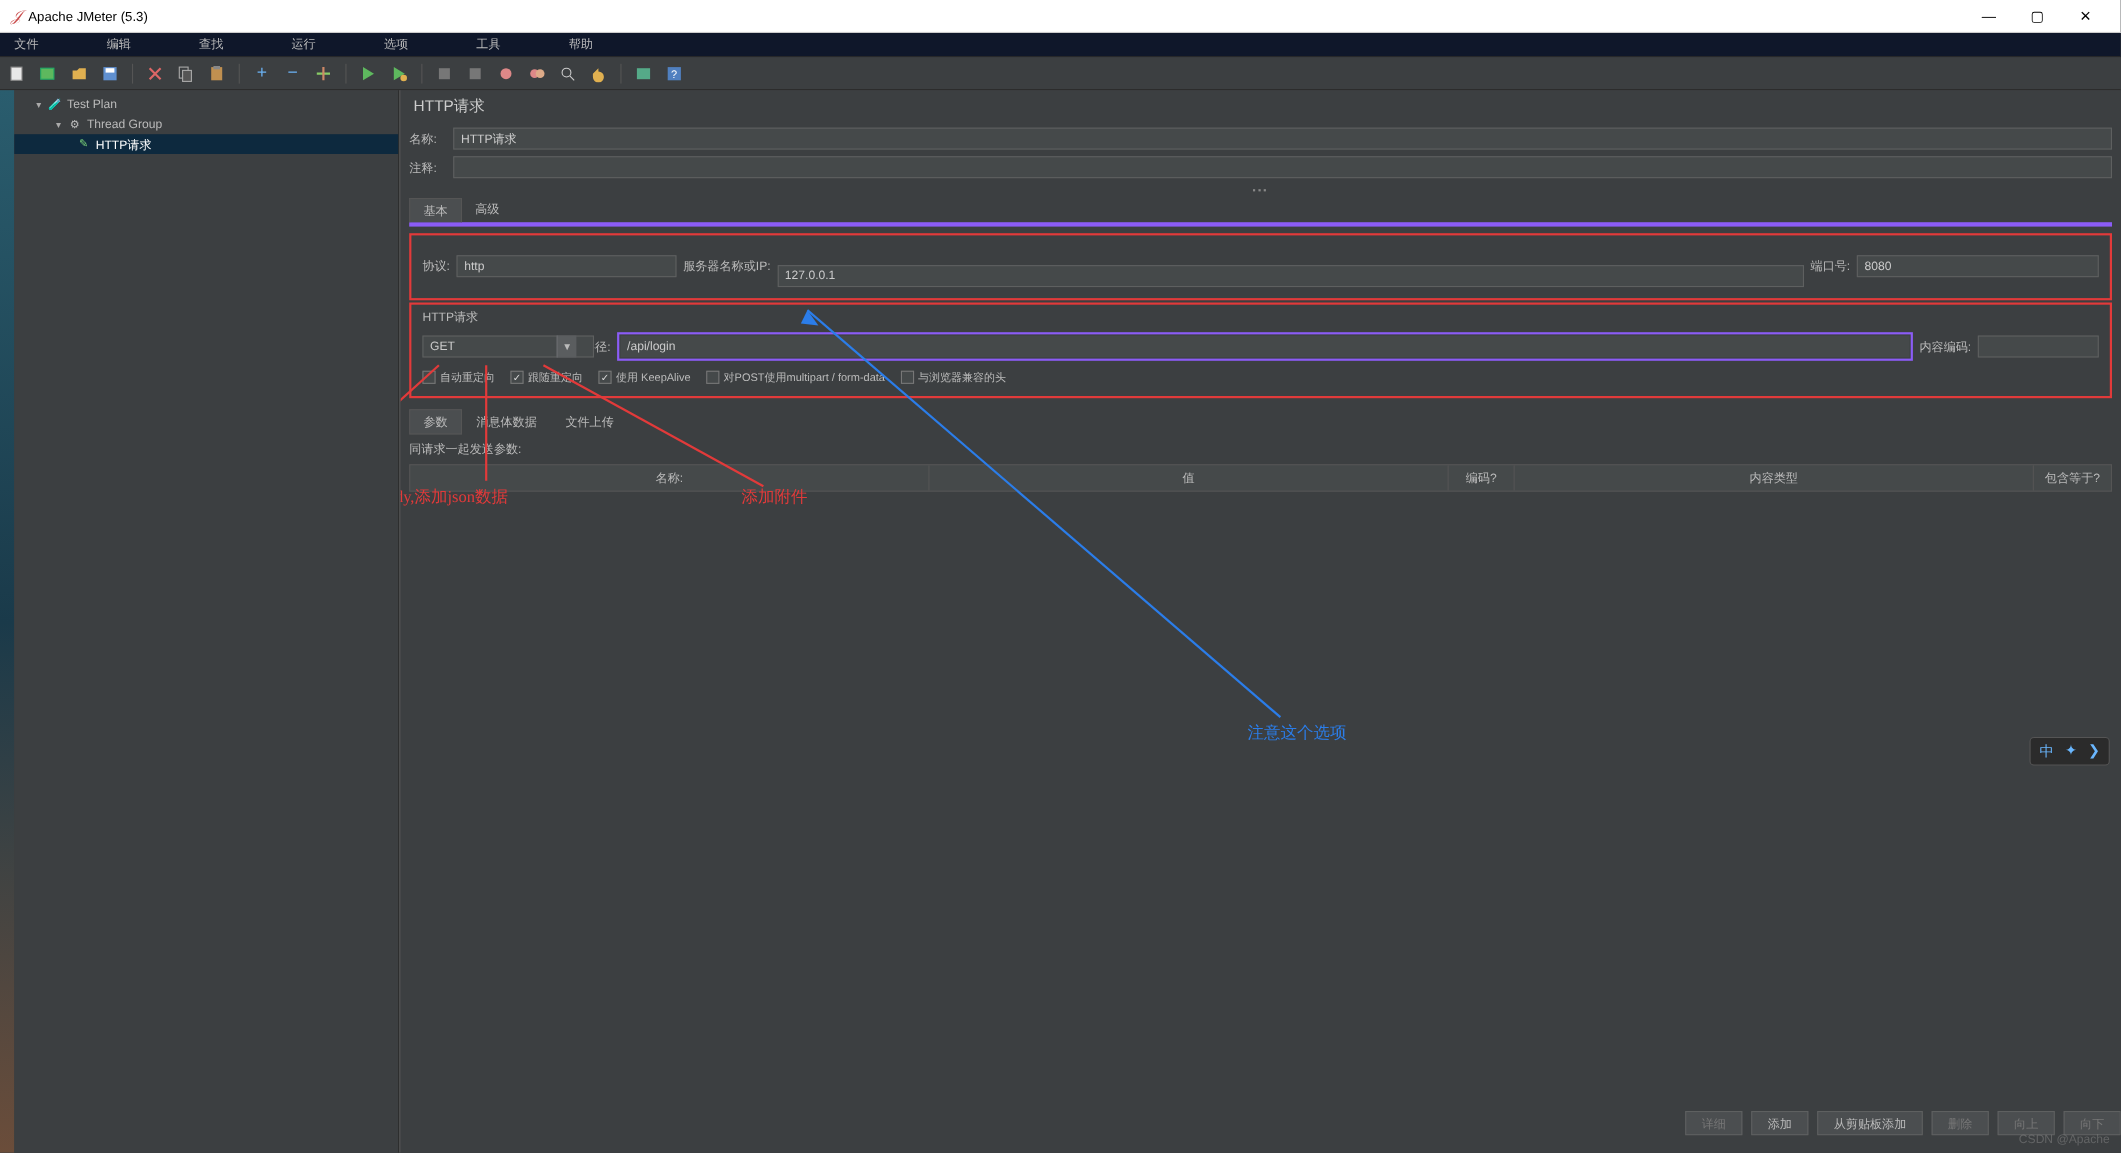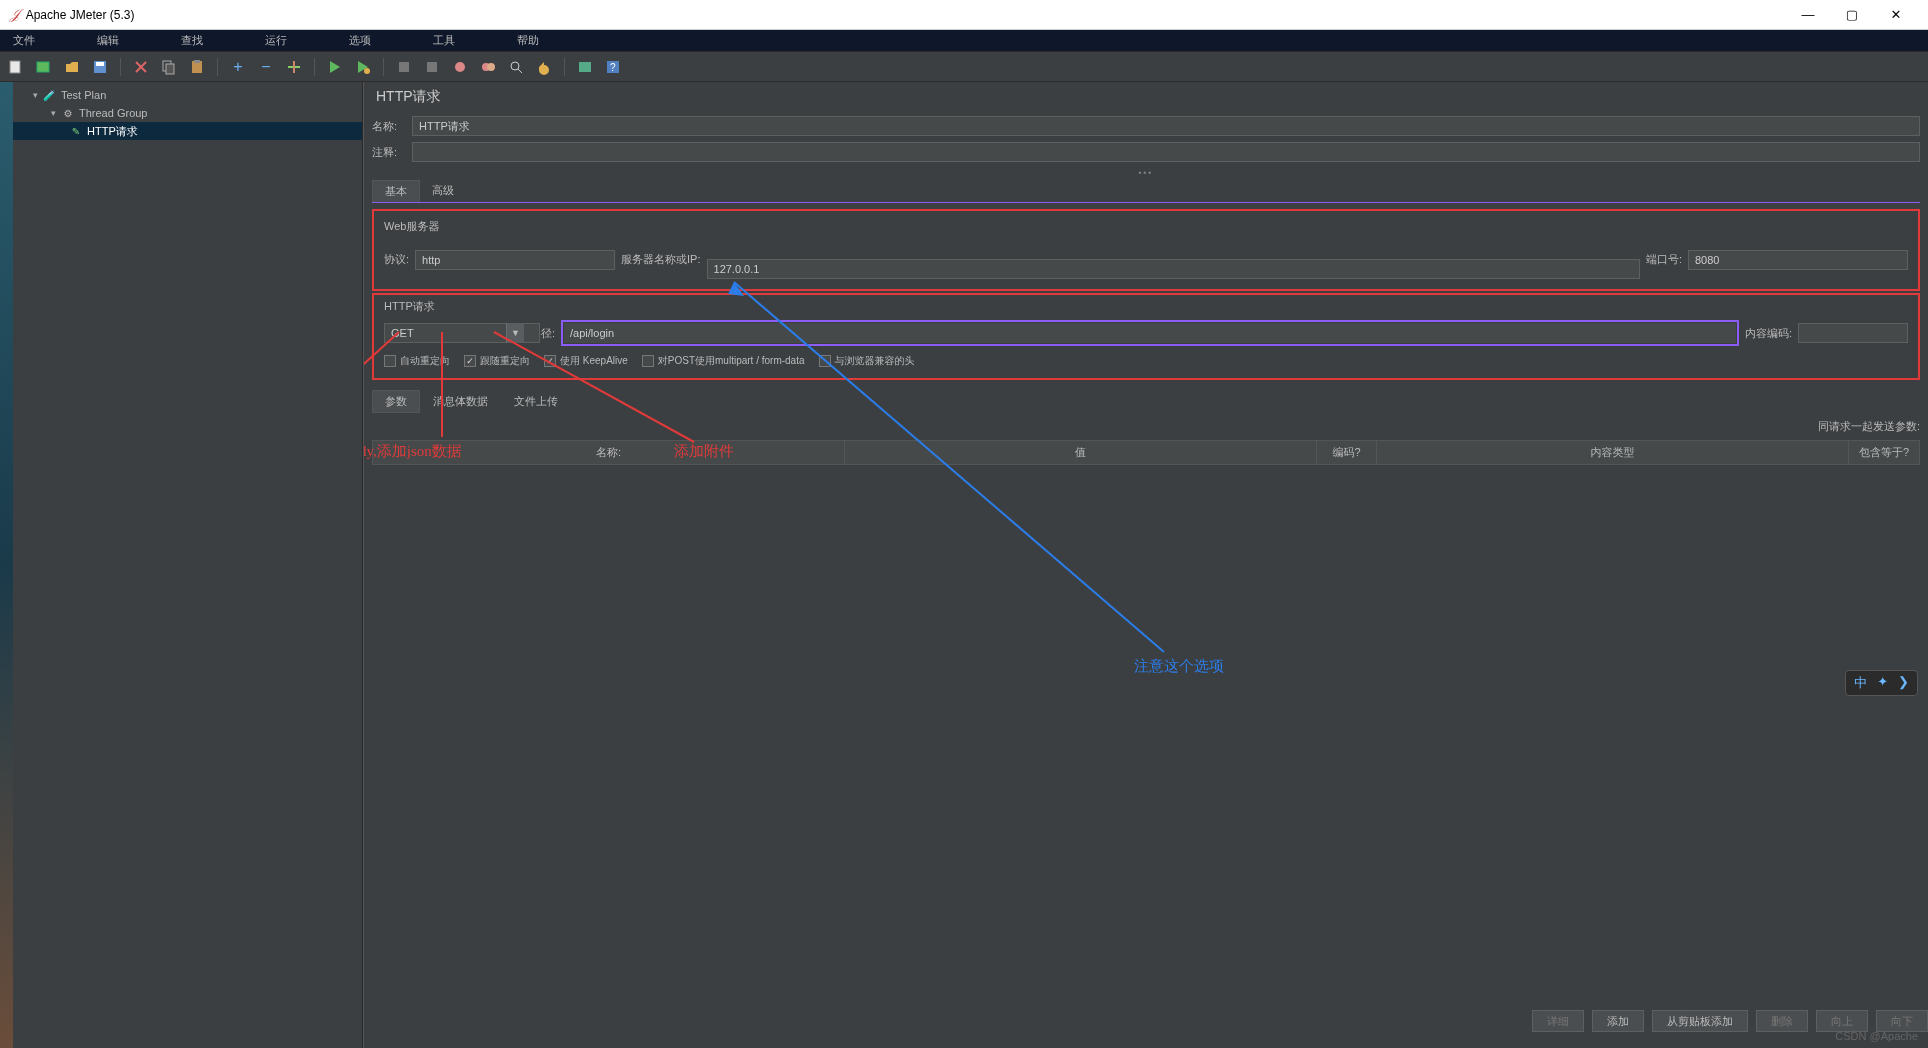--- a/index.html
+++ b/index.html
@@ -35,42 +35,42 @@
 .content { flex:1; background:#3c3f41; position:relative; overflow:hidden; border-left:1px solid #555; }
 .content-inner { padding:0 8px; }
 
 .panel-title { font-size:14px; color:#ccc; padding:6px 4px 10px; }
 .form-row { display:flex; align-items:center; margin-bottom:6px; }
 .form-row label { width:34px; text-align:left; color:#bbb; font-size:11px; margin-right:6px; }
 .form-row input[type=text], .fld { flex:1; height:20px; background:#45494a; border:1px solid #5e6060; color:#ccc; padding:0 6px; font-size:11px; }
 
 .resize-grip { height:10px; text-align:center; color:#888; font-size:8px; letter-spacing:2px; }
 
-.tabs-sm { display:flex; border-bottom:1px solid #8b5cf6; margin-top:2px; }
+.tabs-sm { display:flex; border-bottom:4px solid #8b5cf6; margin-top:2px; }
 .tabs-sm .tab { padding:3px 12px; font-size:11px; cursor:pointer; color:#bbb; }
 .tabs-sm .tab.active { background:#4b4e50; border:1px solid #555; border-bottom:none; }
 
 .redbox { border:2px solid #e23a3a; }
 .bluebox { border:2px solid #8b5cf6; }
 .fieldset { padding:8px 10px 10px; margin-top:6px; }
 .fs-title { font-size:11px; color:#bbb; margin-bottom:6px; }
 .hrow { display:flex; align-items:center; gap:6px; }
 .hrow label { font-size:11px; color:#bbb; white-space:nowrap; }
 .sel-wrap { position:relative; }
 .sel-arrow { position:absolute; right:0; top:0; width:18px; height:100%; background:#5a5d5f; display:flex; align-items:center; justify-content:center; font-size:9px; border-left:1px solid #6a6d6f; }
 
 .cbx { width:12px; height:12px; border:1px solid #777; background:#45494a; display:inline-flex; align-items:center; justify-content:center; font-size:9px; color:#ddd; margin-right:4px; }
 .cbrow { display:flex; gap:14px; margin-top:8px; font-size:10px; }
 .cbrow .cbitem { display:flex; align-items:center; }
 
 .param-tabs { display:flex; margin-top:10px; }
 .param-tabs .ptab { padding:3px 12px; font-size:11px; cursor:pointer; color:#bbb; border:1px solid transparent; }
 .param-tabs .ptab.active { background:#4b4e50; border:1px solid #555; }
 
-.grid-title { text-align:right; font-size:11px; color:#bbb; padding:6px 0; }
+.grid-title { text-align:left; font-size:11px; color:#bbb; padding:6px 0; }
 .grid-head { display:flex; border:1px solid #555; background:#45494a; }
 .grid-head .gh { border-right:1px solid #555; padding:4px 6px; text-align:center; font-size:11px; }
 
 .btnrow { position:absolute; bottom:16px; left:0; right:0; display:flex; justify-content:flex-end; gap:8px; }
 .btn { height:22px; padding:0 14px; background:#4b4e50; border:1px solid #5e6060; color:#bbb; font-size:11px; cursor:pointer; }
 .btn.dis { color:#777; }
 
 
 .annot { position:absolute; color:#e23a3a; font-size:15px; pointer-events:none; font-family:"SimSun","Microsoft YaHei"; }
 .annot.blue { color:#2b7de9; }
@@ -242,21 +242,20 @@
       </div>
 
       <div class="resize-grip">▪▪▪</div>
 
       <div class="tabs-sm">
         <div class="tab active">基本</div>
         <div class="tab">高级</div>
       </div>
 
       <div class="fieldset redbox" style="margin-top:6px;">
-        <div class="fs-title">Web服务器</div>
         <div class="hrow">
           <label>协议:</label>
           <input type="text" class="fld" style="width: 200px; flex: 0 0 auto;" value="http">
           <label>服务器名称或IP:</label>
           <input type="text" class="fld" style="flex: 1 1 0%; margin-top: 19px;" value="127.0.0.1">
           <label>端口号:</label>
           <input type="text" class="fld" style="width: 220px; flex: 0 0 auto;" value="8080">
         </div>
       </div>
 

